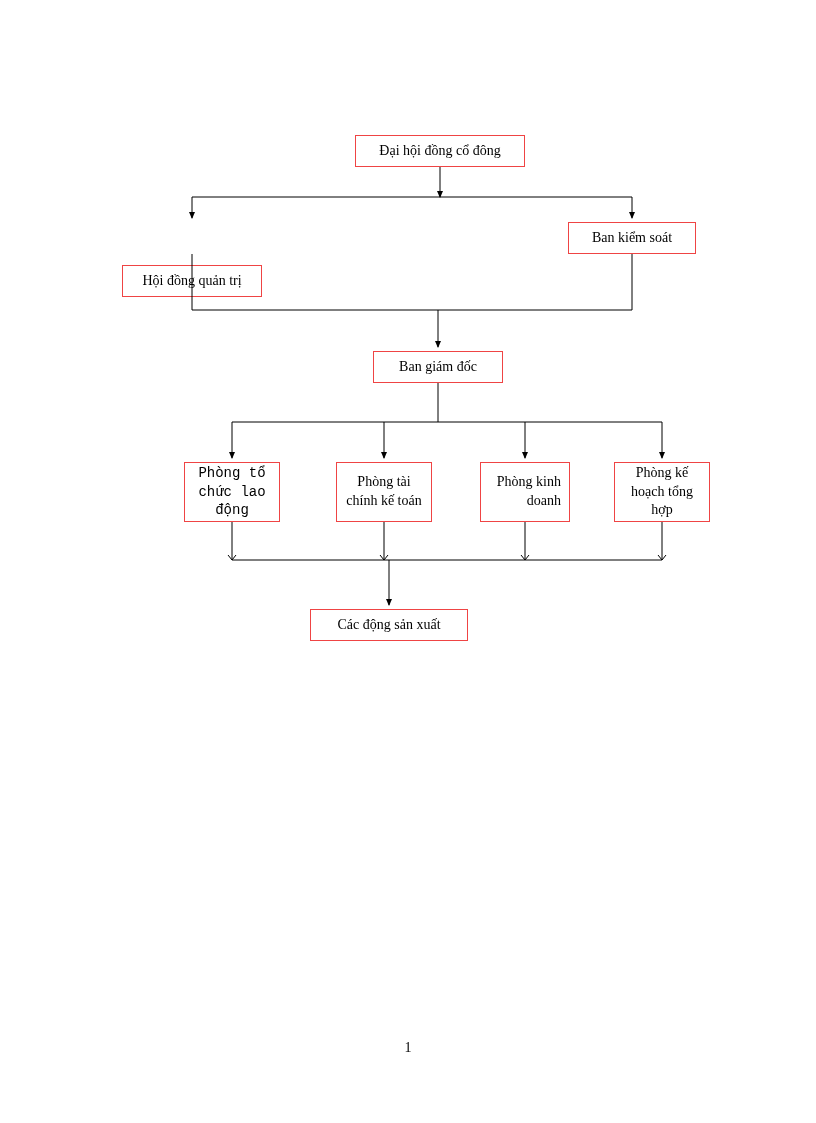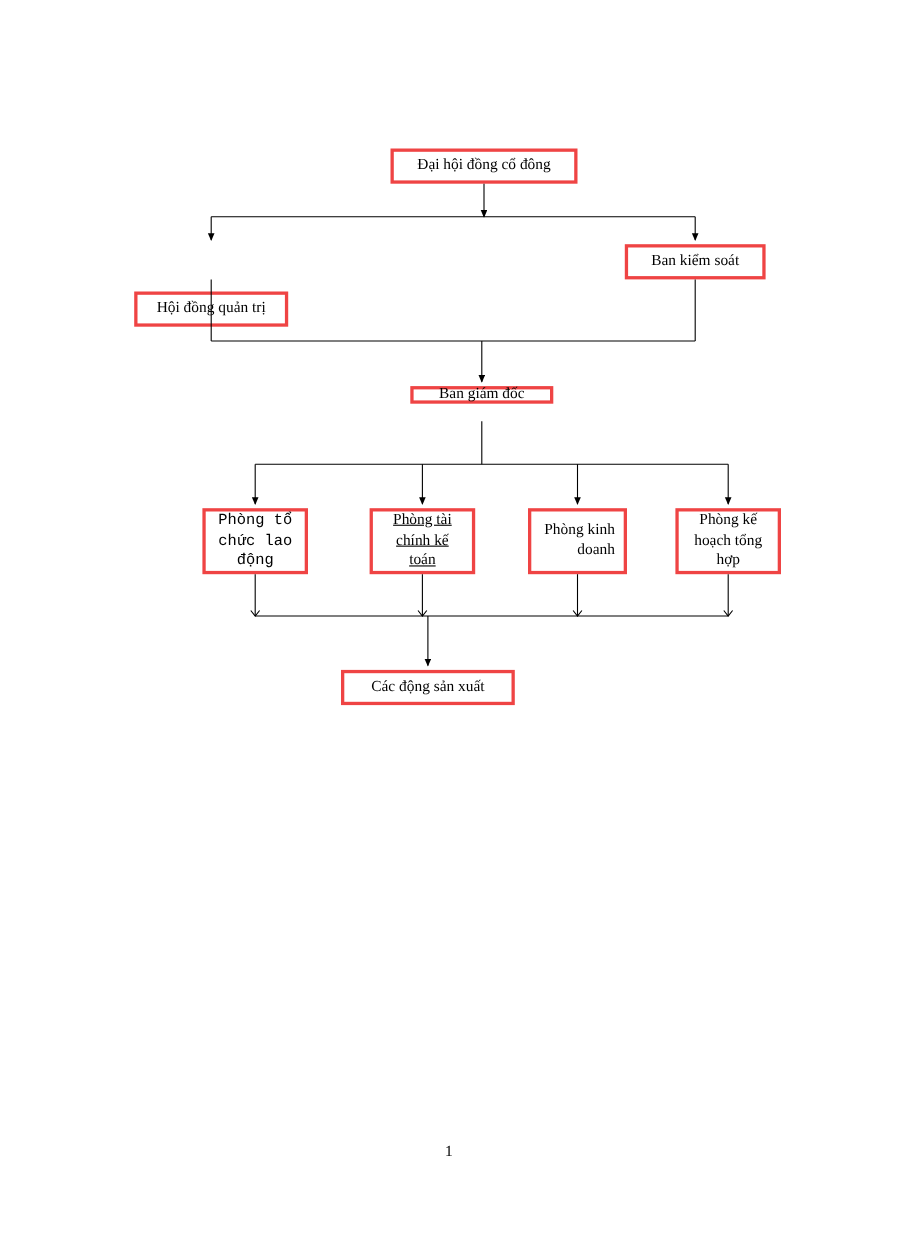--- a/index.html
+++ b/index.html
@@ -8,21 +8,21 @@
     width: 816px;
     height: 1123px;
     background: #fff;
     font-family: "Times New Roman", Times, serif;
     font-size: 14px;
     color: #000;
     position: relative;
   }
   .box {
     position: absolute;
-    border: 3px solid #ef4444;
+    border: 1px solid #ef4444;
     background: #fff;
     display: flex;
     align-items: center;
     justify-content: center;
     text-align: center;
     padding: 4px 8px;
     box-sizing: border-box;
     line-height: 1.35;
   }
   svg.connectors {
@@ -48,28 +48,28 @@
   <span>Đại hội đồng cổ đông</span>
 </div>
 
 <div class="box" style="left:122px; top:222px; width:140px; height:32px;margin-top:43px;">
   <span>Hội đồng quản trị</span>
 </div>
 <div class="box" style="left:568px; top:222px; width:128px; height:32px;text-align:right;">
   <span>Ban kiểm soát</span>
 </div>
 
-<div class="box" style="left:373px; top:351px; width:130px; height:16px;">
+<div class="box" style="left:373px; top:351px; width:130px; height:32px;">
   <span>Ban giám đốc</span>
 </div>
 
 <div class="box" style="left:184px; top:462px; width:96px; height:60px;font-family:Liberation Mono, monospace;">
   <span>Phòng tổ chức lao động</span>
 </div>
-<div class="box" style="left:336px; top:462px; width:96px; height:60px;text-decoration:underline;">
+<div class="box" style="left:336px; top:462px; width:96px; height:60px;">
   <span>Phòng tài chính kế toán</span>
 </div>
 <div class="box" style="left:480px; top:462px; width:90px; height:60px;text-align:right;">
   <span>Phòng kinh doanh</span>
 </div>
 <div class="box" style="left:614px; top:462px; width:96px; height:60px;">
   <span>Phòng kế hoạch tổng hợp</span>
 </div>
 
 <div class="box" style="left:310px; top:609px; width:158px; height:32px;">

